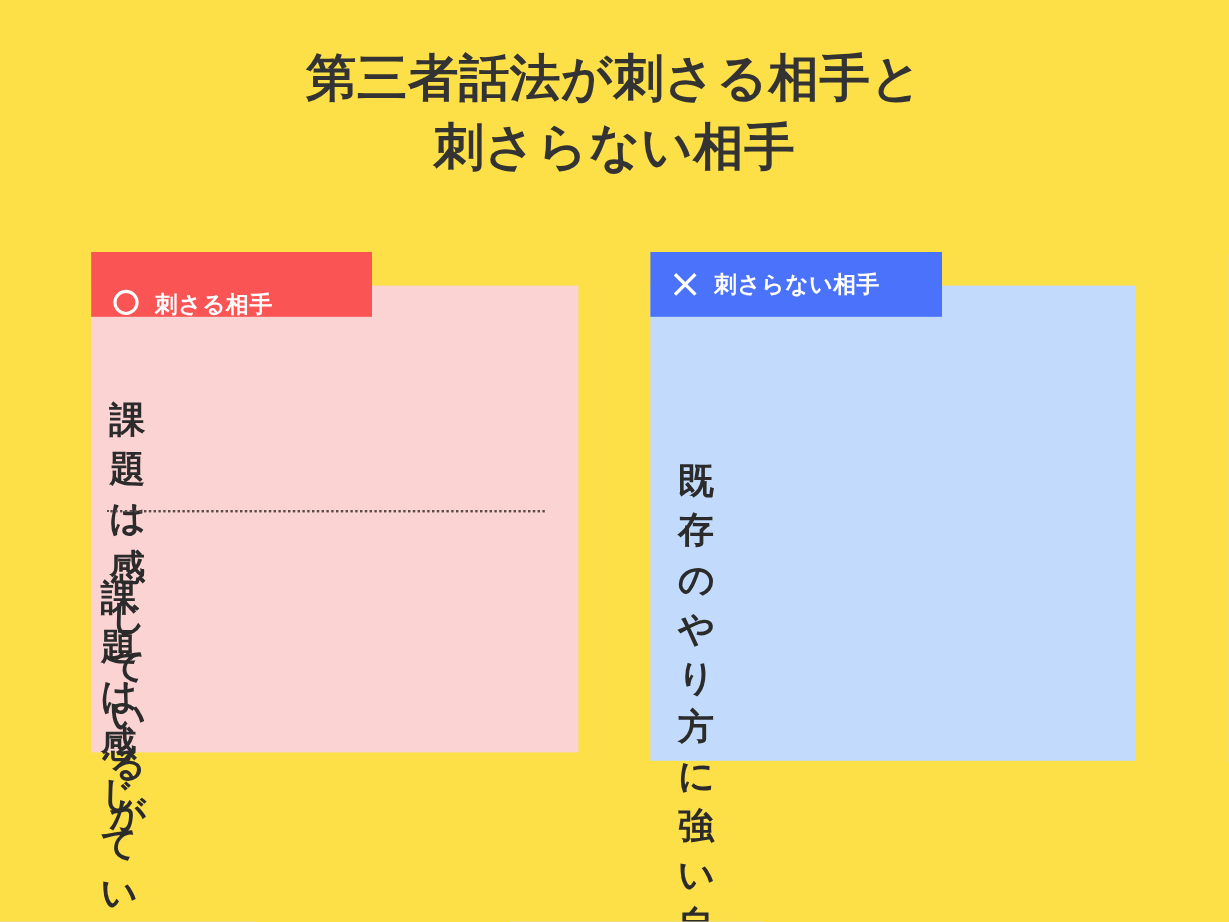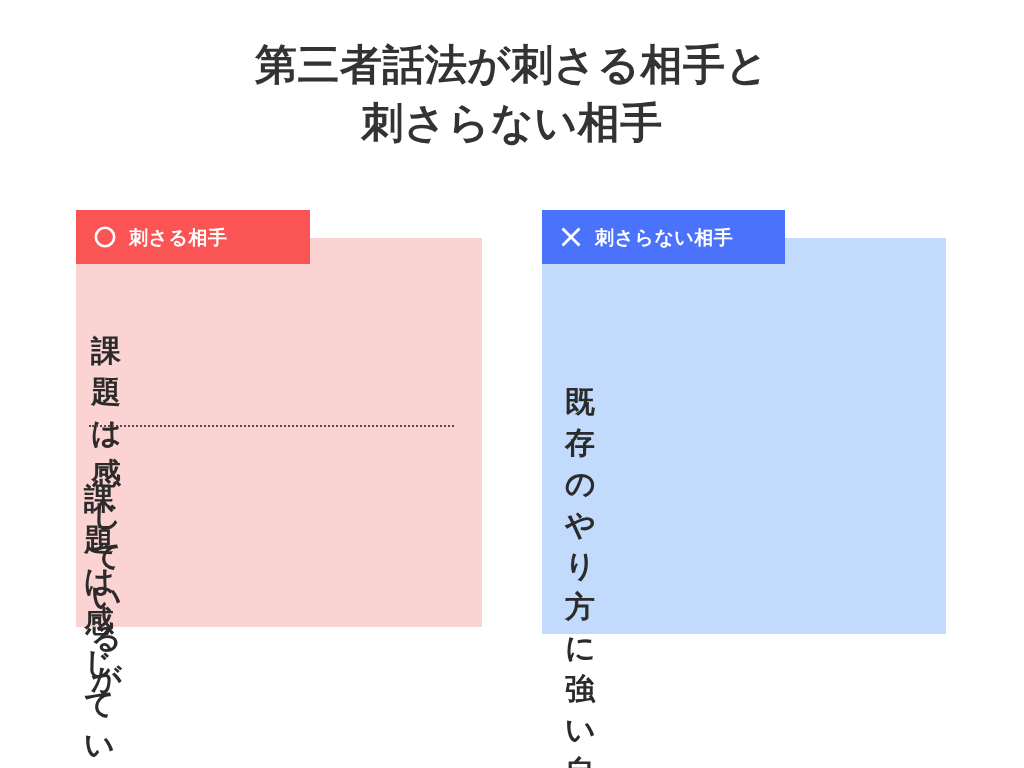--- a/index.html
+++ b/index.html
@@ -14,21 +14,21 @@
     overflow: hidden;
     position: relative;
   }
 
   
   .slide {
     position: absolute;
     inset: 0;
     width: 1024px;
     height: 768px;
-    background: #ffffff;
+    background: #fde047;
   }
 
   
   .title-block {
     position: absolute;
     left: 0;
     top: 36px;
     width: 1024px;
     text-align: center;
     color: #333333;
@@ -72,20 +72,21 @@
     width: 406px;
     height: 389px;
     background: #fbd3d3;
   }
   .card-left .card-header {
     left: 76px;
     top: 210px;
     width: 234px;
     height: 54px;
     background: #fb5454;
+    align-items: flex-end;
   }
 
   
   .card-right .card-body {
     left: 542px;
     top: 238px;
     width: 404px;
     height: 396px;
     background: #c2dbfc;
   }

